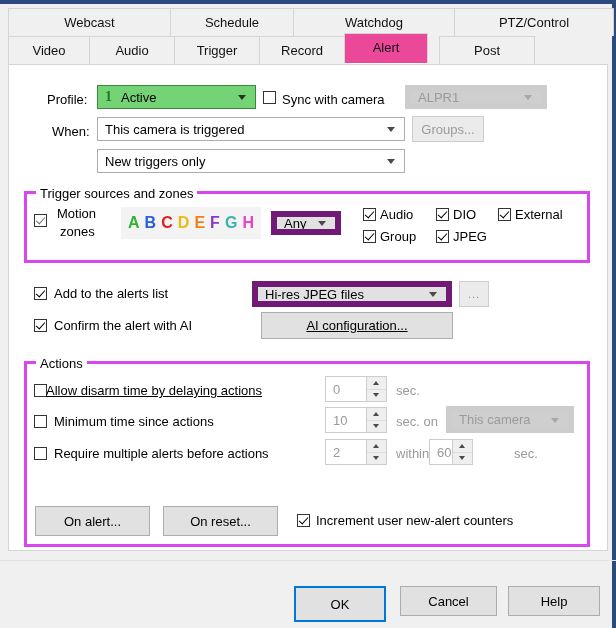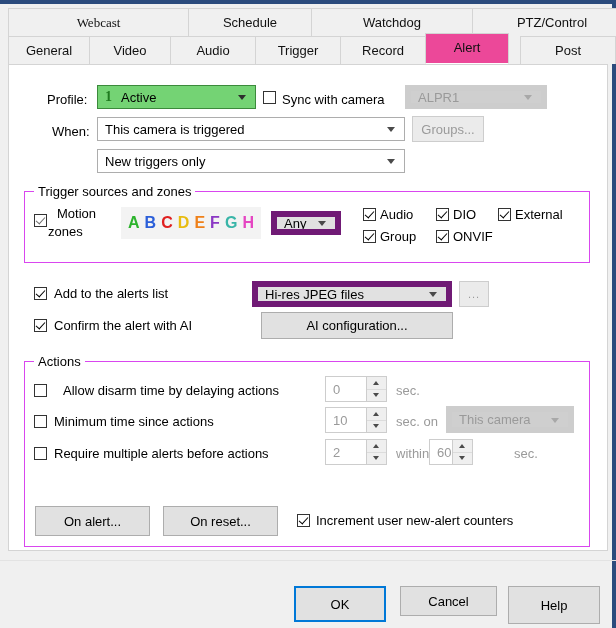--- a/index.html
+++ b/index.html
@@ -169,21 +169,21 @@
     border: solid #000;
     border-width: 0 1.6px 1.6px 0;
     transform: rotate(42deg);
   }
   .cb.dimcheck:after { border-color: #6f6f6f; }
 
   
   .group {
     position: absolute;
     box-sizing: border-box;
-    border: 1px solid #d946ef;
+    border: 3px solid #d946ef;
   }
   .group > .gtitle {
     position: absolute;
     top: -8px;
     left: 9px;
     background: #ffffff;
     padding: 0 4px;
     font-size: 13px;
     color: #000;
     white-space: nowrap;
@@ -279,28 +279,27 @@
 <body>
 
 <div id="app">
 
   <div class="titlestrip"></div>
   <div class="winframe-right"></div>
 
   <div class="tabstrip" style="top:8px;">
 
     <div class="tabrow row1">
-      <div class="tab" style="width:181px;font-family:Liberation Serif, serif;">Webcast</div>
+      <div class="tab" style="width:163px;">Webcast</div>
       <div class="tab" style="width:124px;">Schedule</div>
       <div class="tab" style="width:162px;">Watchdog</div>
       <div class="tab" style="width:160px;">PTZ/Control</div>
     </div>
 
     <div class="tabrow row2">
-      <div class="tab" style="width:82px;">General</div>
       <div class="tab" style="width:82px;">Video</div>
       <div class="tab" style="width:86px;">Audio</div>
       <div class="tab" style="width:86px;">Trigger</div>
       <div class="tab" style="width:86px;">Record</div>
       <div class="tab selected" style="width:84px;">Alert</div>
       <div class="tab" style="width:96px;margin-left:12px;">Post</div>
     </div>
   </div>
 
   <div class="tabpage">
@@ -334,21 +333,21 @@
       <span>New triggers only</span>
       <span class="arrow"></span>
     </div>
 
     <div class="group" style="left:15px; top:126px; width:566px; height:72px;">
       <div class="gtitle">Trigger sources and zones</div>
     </div>
 
     <div class="cb checked dimcheck" style="left:25px; top:149px;"></div>
     <div class="lbl" style="left:48px; top:141px;">Motion</div>
-    <div class="lbl" style="left:39px; top:159px;text-align:center;">zones</div>
+    <div class="lbl" style="left:51px; top:159px;text-align:center;">zones</div>
 
     <div class="zones" style="left:112px; top:142px; width:140px; height:32px;">
       <span style="color: rgb(45, 179, 45);">A</span>
       <span style="color: rgb(43, 95, 217);">B</span>
       <span style="color: rgb(224, 32, 32);">C</span>
       <span style="color: rgb(232, 188, 16);">D</span>
       <span style="color: rgb(239, 128, 25);">E</span>
       <span style="color: rgb(139, 56, 196);">F</span>
       <span style="color: rgb(57, 181, 168);">G</span>
       <span style="color: rgb(229, 69, 194);">H</span>
@@ -365,45 +364,45 @@
     <div class="cb checked" style="left:427px; top:143px;"></div>
     <div class="lbl" style="left:444px; top:142px;">DIO</div>
 
     <div class="cb checked" style="left:489px; top:143px;"></div>
     <div class="lbl" style="left:506px; top:142px;">External</div>
 
     <div class="cb checked" style="left:354px; top:165px;"></div>
     <div class="lbl" style="left:371px; top:164px;">Group</div>
 
     <div class="cb checked" style="left:427px; top:165px;"></div>
-    <div class="lbl" style="left:444px; top:164px;">ONVIF</div>
+    <div class="lbl" style="left:444px; top:164px;">JPEG</div>
 
     <div class="cb checked" style="left:25px; top:222px;"></div>
     <div class="lbl" style="left:45px; top:221px;">Add to the alerts list</div>
 
     <div class="combo" style="left:243px; top:216px; width:200px; height:26px;">
       <span>Hi-res JPEG files</span>
       <span class="arrow"></span>
     </div>
 
     <div class="btn disabled" style="left:450px; top:216px; width:30px; height:26px;">
       <span class="dots">...</span>
     </div>
 
     <div class="cb checked" style="left:25px; top:254px;"></div>
     <div class="lbl" style="left:45px; top:253px;">Confirm the alert with AI</div>
 
-    <div class="btn" style="left:252px; top:247px; width:192px; height:27px;">AI configuration...</div>
+    <div class="btn" style="left:252px; top:247px; width:192px; height:27px;text-decoration:underline;">AI configuration...</div>
 
     <div class="group" style="left:15px; top:296px; width:566px; height:186px;">
       <div class="gtitle">Actions</div>
     </div>
 
     <div class="cb" style="left:25px; top:319px;"></div>
-    <div class="lbl" style="left:54px; top:318px;">Allow disarm time by delaying actions</div>
+    <div class="lbl" style="left:37px; top:318px;text-decoration:underline;">Allow disarm time by delaying actions</div>
     <div class="spin" style="left:316px; top:311px; width:62px;">
       <span class="val">0</span>
       <span class="btns">
         <span class="up"></span>
         <span class="dn"></span>
       </span>
     </div>
     <div class="lbl dim" style="left:387px; top:318px;">sec.</div>
 
     <div class="cb" style="left:25px; top:350px;"></div>
@@ -445,15 +444,15 @@
 
     <div class="cb checked" style="left:288px; top:449px;"></div>
     <div class="lbl" style="left:307px; top:448px;">Increment user new-alert counters</div>
 
   </div>
 
   <div class="footer-sep"></div>
 
   <div class="btn default" style="left:294px; top:586px; width:92px; height:36px;">OK</div>
   <div class="btn" style="left:400px; top:586px; width:97px; height:30px;">Cancel</div>
-  <div class="btn" style="left:508px; top:586px; width:92px; height:38px;">Help</div>
+  <div class="btn" style="left:508px; top:586px; width:92px; height:30px;">Help</div>
 
 </div>
 
 </body></html>

